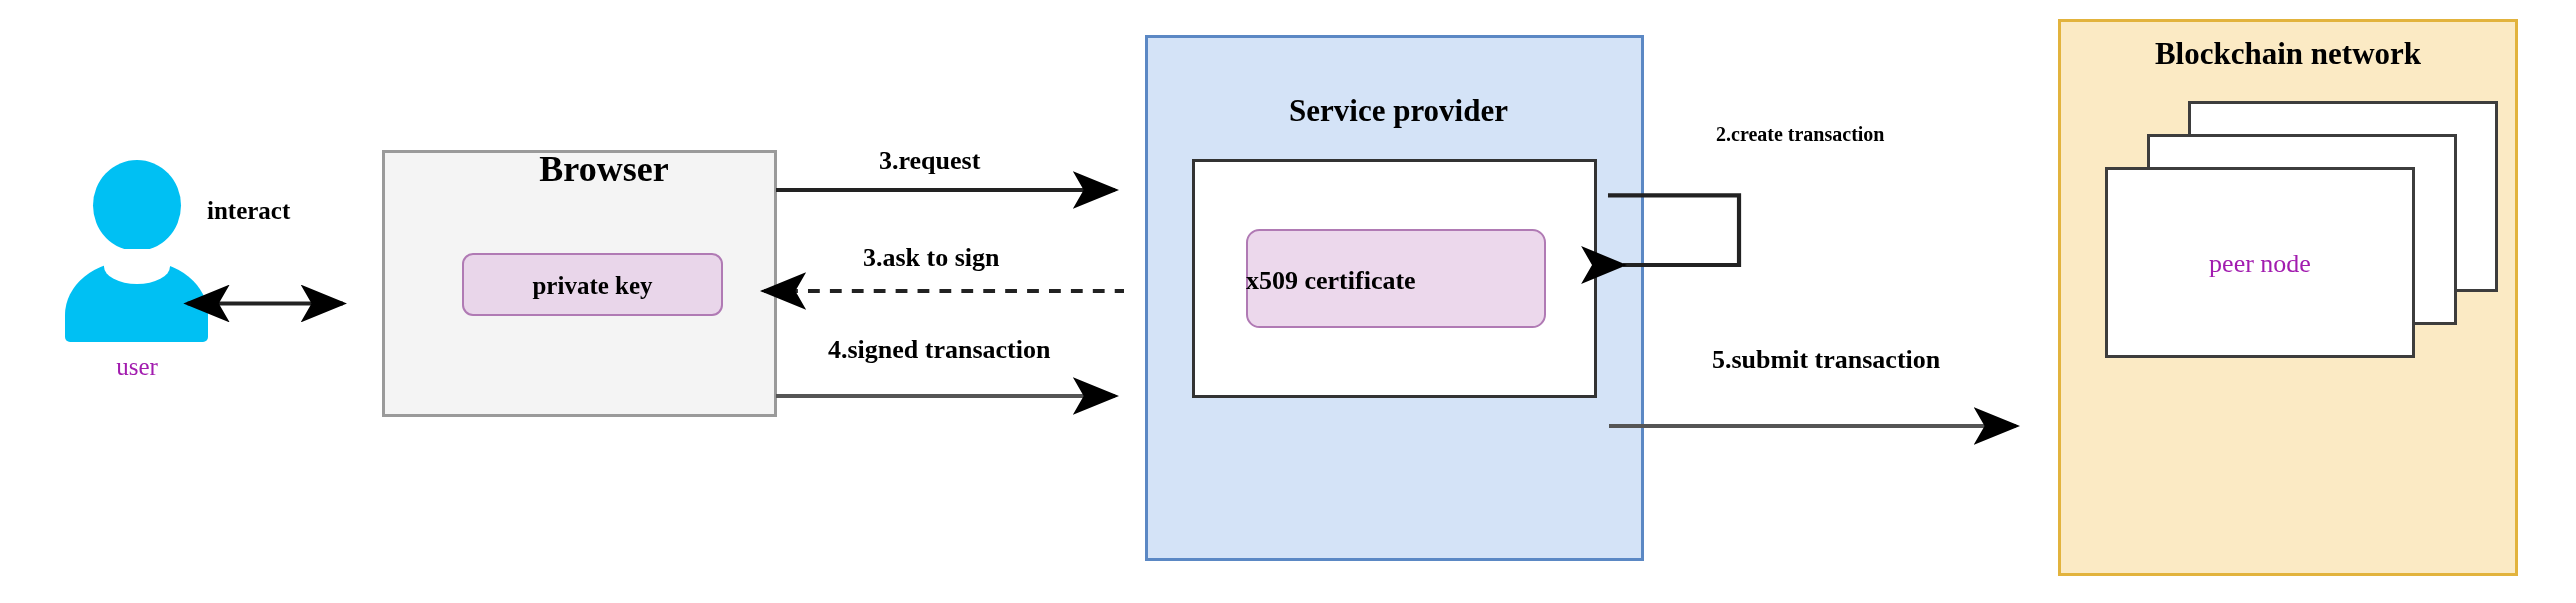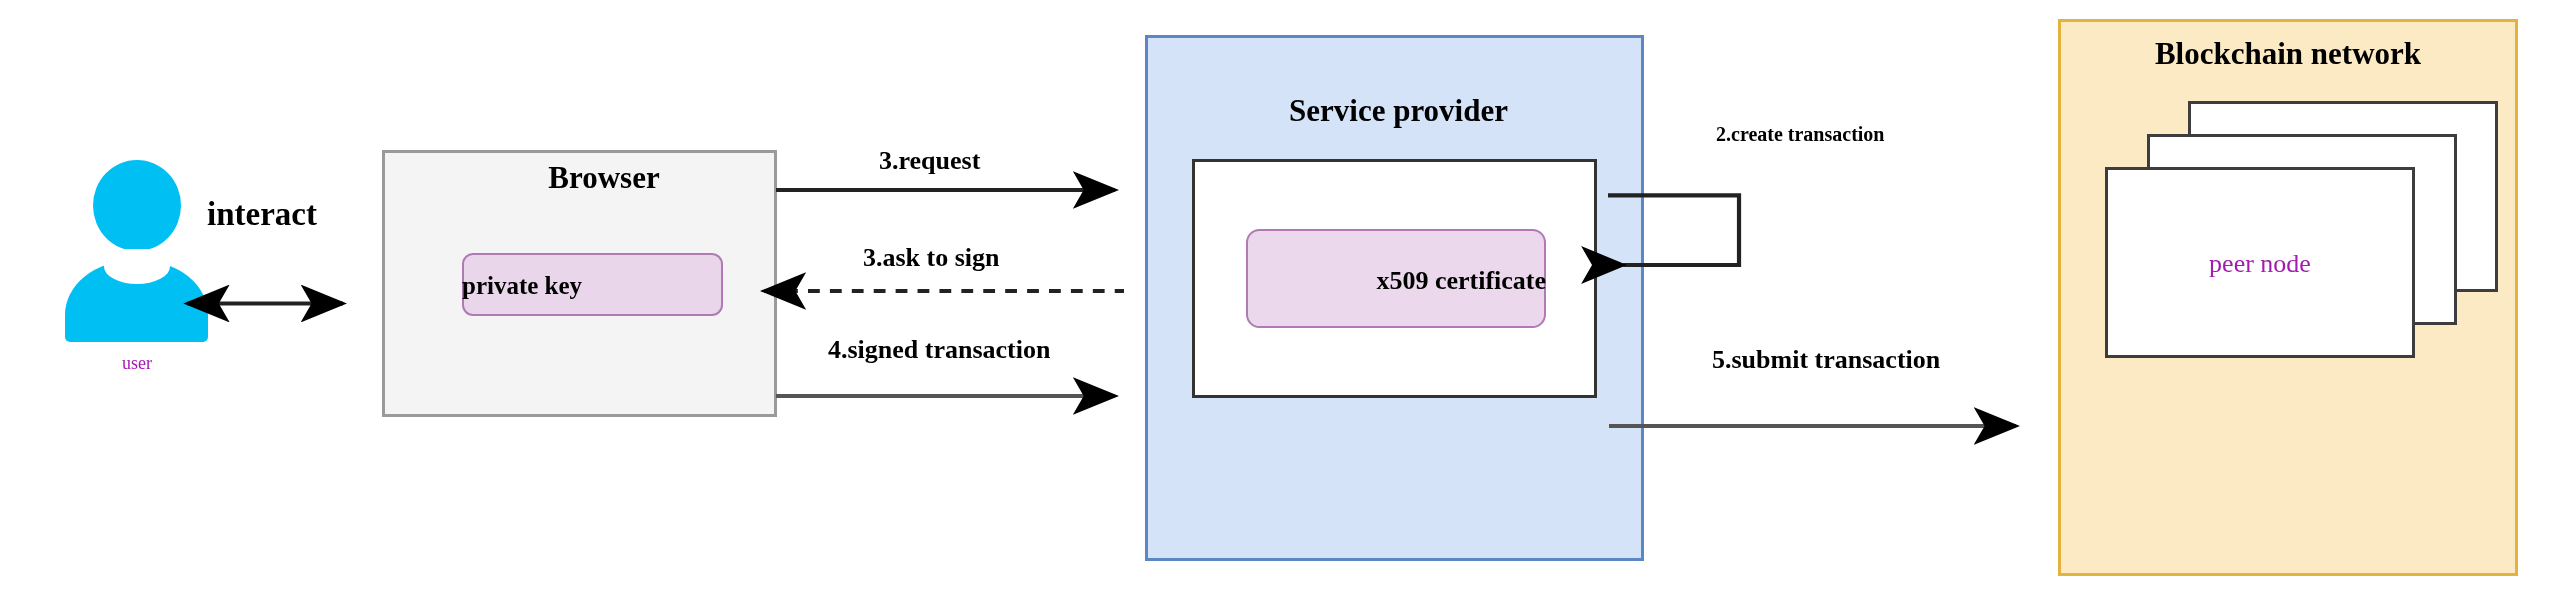--- a/index.html
+++ b/index.html
@@ -56,44 +56,45 @@
     position: absolute;
     left: 50%; top: -11.8px;
     transform: translateX(-50%);
     width: 66px; height: 35px;
     background: #ffffff;
     border-radius: 0 0 50% 50%;
   }
   #user-label {
     left: 25px; top: 354px; width: 160px;
     text-align: center;
-    font-size: 18px;
+    font-size: 25px;
   }
 
   
   #browser-box {
     left: 350px; top: 150px;
     width: 395px; height: 267px;
     background: #f4f4f4;
     border: 3.4px solid #9a9a9a;
   }
   #browser-title {
-    left: 350px; top: 162px; width: 444px;
-    text-align: center;
-    font-size: 31px;
+    left: 350px; top: 151px; width: 444px;
+    text-align: center;
+    font-size: 36px;
   }
   #private-key-box {
     left: 430px; top: 253px;
     width: 261px; height: 63px;
     background: #e9d6ea;
     border: 2.5px solid #b07ab4;
     border-radius: 11px;
   }
   #private-key-label {
     left: 430px; top: 273px; width: 261px;
+    text-align: center;
     font-size: 25px;
   }
 
   #sp-box {
     left: 1113px; top: 35px;
     width: 499px; height: 526px;
     background: #d4e3f7;
     border: 3.4px solid #5b88c4;
   }
   #sp-title {
@@ -110,21 +111,21 @@
   }
   #x509-box {
     left: 1214px; top: 229px;
     width: 300px; height: 99px;
     background: #ecd8ec;
     border: 2.5px solid #b07ab4;
     border-radius: 13.5px;
   }
   #x509-label {
     left: 1214px; top: 268px; width: 300px;
-    text-align: right;
+    text-align: left;
     font-size: 26px;
   }
 
   #bc-box {
     left: 2026px; top: 18.6px;
     width: 460px; height: 557px;
     background: #fbeac4;
     border: 3.4px solid #e2b33d;
   }
   #bc-title {
@@ -142,21 +143,21 @@
   #peer-node-label {
     left: 2073px; top: 251px; width: 310px;
     text-align: center;
     font-size: 26px;
   }
 
   
   .arrow-svg { position: absolute; overflow: visible; }
 
   
-  #interact-label   { left: 175px;  top: 198px;  font-size: 33px; }
+  #interact-label   { left: 175px;  top: 198px;  font-size: 25px; }
   #req-label        { left: 847px; top: 148px;  font-size: 26px; }
   #ask-label        { left: 831px; top: 245px;  font-size: 26px; }
   #signed-label     { left: 796px;  top: 337px;  font-size: 26px; }
   #create-label     { left: 1684px; top: 124px;  font-size: 20px; }
   #submit-label     { left: 1680px; top: 347px;  font-size: 26px; }
 </style>
 </head>
 <body>
 
 <div id="canvas">

